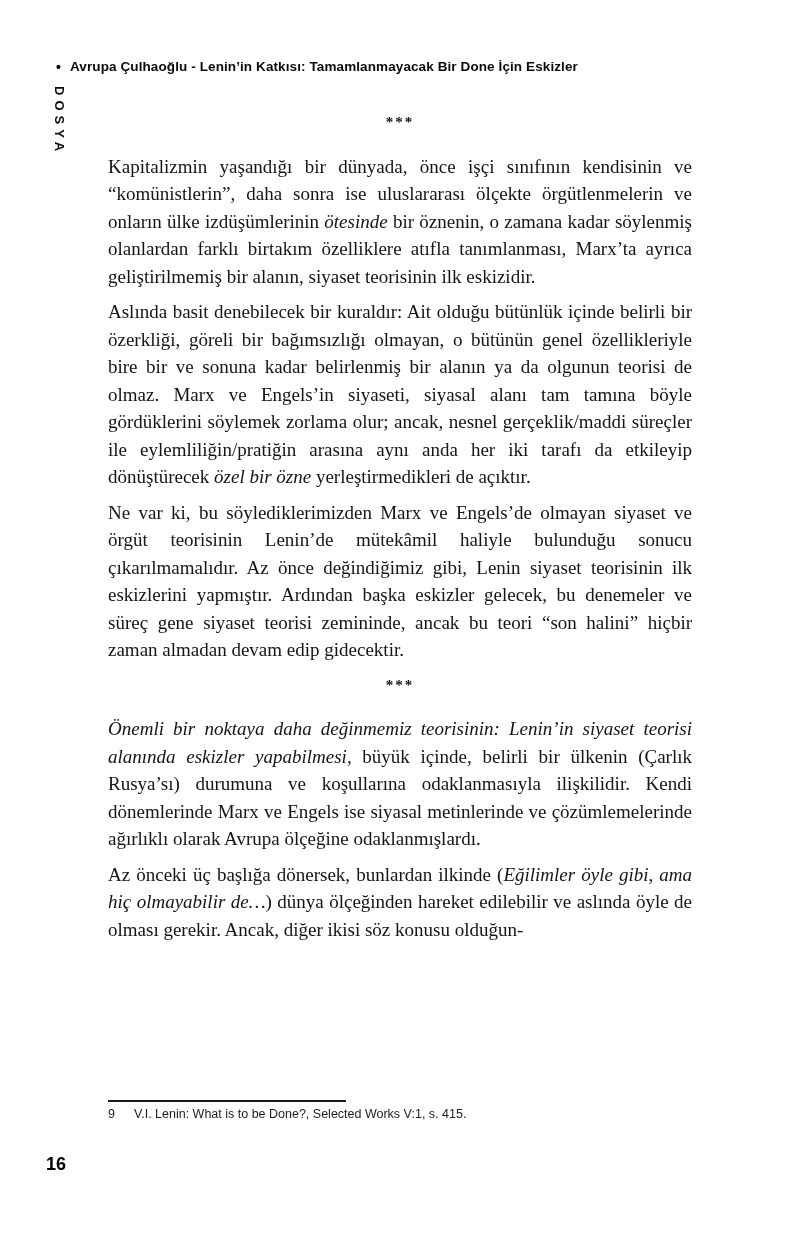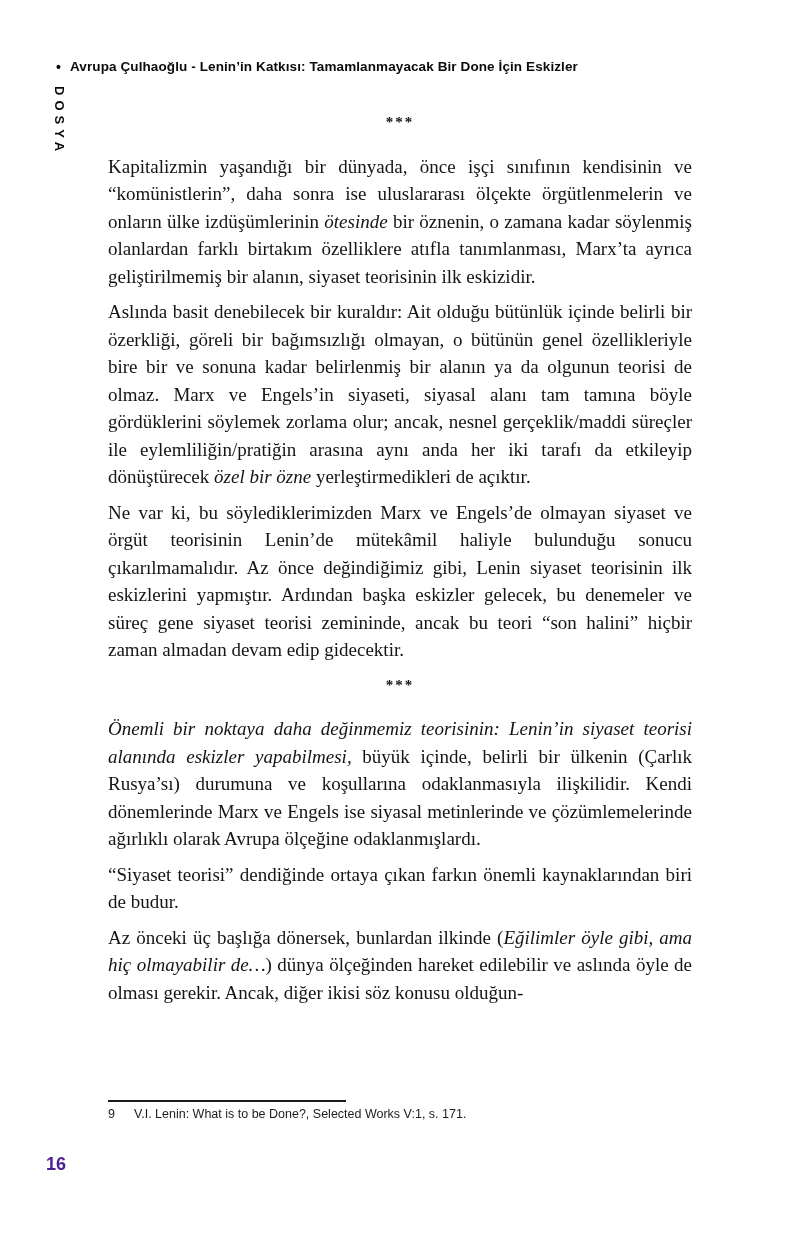--- a/index.html
+++ b/index.html
@@ -88,21 +88,21 @@
   }
   .footnote-line { display: flex; }
   .fn-num { width: 26px; flex: 0 0 26px; }
   .fn-text { flex: 1; }
   .page-number {
     position: absolute;
     left: 46px; top: 1154px;
     font-family: "Liberation Sans", sans-serif;
     font-weight: bold;
     font-size: 18px;
-    color: #4c1d95;
+    color: #000000;
   }
 </style>
 </head>
 <body>
 
 <div class="page">
 
   <header class="running-header">
     <span class="bullet">•</span>
     <span class="header-text"><span>Avrupa Çulhaoğlu - </span><span>Lenin’in Katkısı: Tamamlanmayacak Bir Done İçin Eskizler</span></span>
@@ -118,29 +118,28 @@
     <p class="para"><span>Kapitalizmin yaşandığı bir dünyada, önce işçi sınıfının kendisinin ve “komünistlerin”, daha sonra ise uluslararası ölçekte örgütlenmelerin ve onların ülke izdüşümlerinin </span><em>ötesinde</em><span> bir öznenin, o zamana kadar söylenmiş olanlardan farklı birtakım özelliklere atıfla tanımlanması, Marx’ta ayrıca geliştirilmemiş bir alanın, </span><strong>siyaset teorisinin</strong><span> ilk eskizidir.</span></p>
 
     <p class="para"><span>Aslında basit denebilecek bir kuraldır: Ait olduğu bütünlük içinde belirli bir özerkliği, göreli bir bağımsızlığı olmayan, o bütünün genel özellikleriyle bire bir ve sonuna kadar belirlenmiş bir alanın ya da olgunun teorisi de olmaz. Marx ve Engels’in siyaseti, siyasal alanı tam tamına böyle gördüklerini söylemek zorlama olur; ancak, nesnel gerçeklik/maddi süreçler ile eylemliliğin/pratiğin arasına aynı anda her iki tarafı da etkileyip dönüştürecek </span><em>özel bir özne</em><span> yerleştirmedikleri de açıktır.</span></p>
 
     <p class="para"><span>Ne var ki, bu söylediklerimizden Marx ve Engels’de olmayan siyaset ve örgüt </span><strong>teorisinin</strong><span> Lenin’de mütekâmil haliyle bulunduğu sonucu çıkarılmamalıdır. Az önce değindiğimiz gibi, Lenin siyaset teorisinin ilk eskizlerini yapmıştır. Ardından başka eskizler gelecek, bu denemeler ve süreç gene siyaset teorisi zemininde, ancak bu teori “son halini” hiçbir zaman almadan devam edip gidecektir.</span></p>
 
     <div class="separator">***</div>
 
     <p class="para"><em>Önemli bir noktaya daha değinmemiz teorisinin: Lenin’in siyaset teorisi alanında eskizler yapabilmesi, </em><strong>büyük içinde</strong><span>, belirli bir ülkenin (Çarlık Rusya’sı) durumuna ve koşullarına odaklanmasıyla ilişkilidir. Kendi dönemlerinde Marx ve Engels ise siyasal metinlerinde ve çözümlemelerinde ağırlıklı olarak Avrupa ölçeğine odaklanmışlardı.</span></p>
 
-    <p class="para"><span>“Siyaset teorisi” dendiğinde ortaya çıkan farkın önemli kaynaklarından biri de budur.</span></p>
 
     <p class="para"><span>Az önceki üç başlığa dönersek, bunlardan ilkinde (</span><em>Eğilimler öyle gibi, ama hiç olmayabilir de…</em><span>) dünya ölçeğinden hareket edilebilir ve aslında öyle de olması gerekir. Ancak, diğer ikisi söz konusu olduğun-</span></p>
 
   </main>
 
   <div class="footnote-block">
     <div class="footnote-rule"></div>
     <div class="footnote-line">
       <span class="fn-num">9</span>
-      <span class="fn-text">V.I. Lenin: What is to be Done?, Selected Works V:1, s. 171.</span>
+      <span class="fn-text">V.I. Lenin: What is to be Done?, Selected Works V:1, s. 415.</span>
     </div>
   </div>
 
   <div class="page-number">16</div>
 
 </div>
 
 </body></html>

